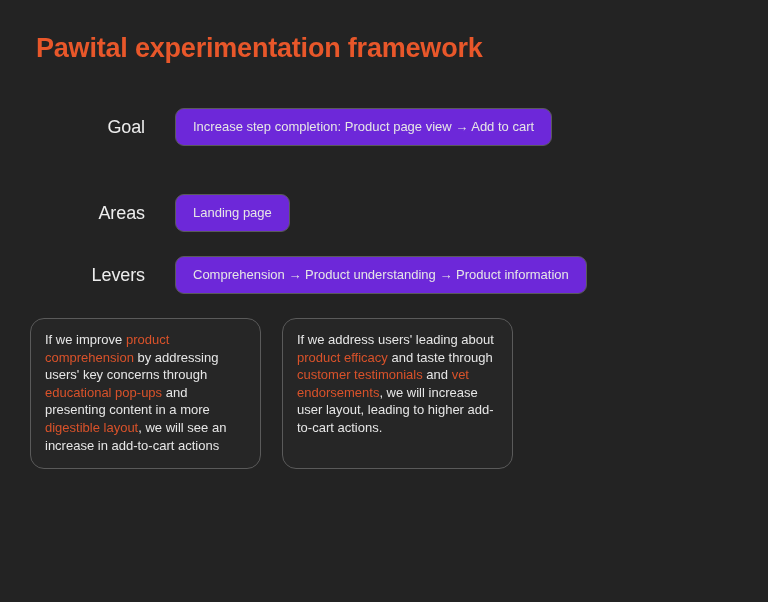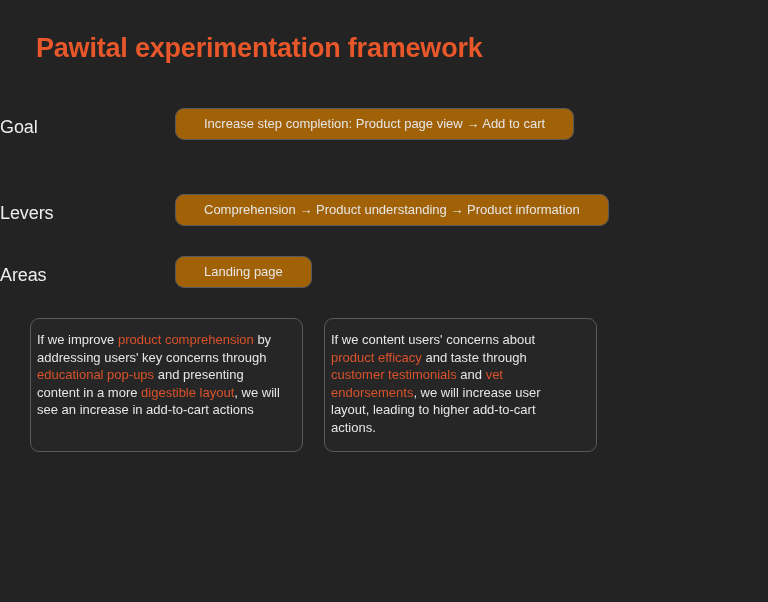--- a/index.html
+++ b/index.html
@@ -36,56 +36,57 @@
 
   .row {
     display: flex;
     align-items: flex-start;
     margin-bottom: 24px;
   }
 
   .row-label {
     width: 145px;
     flex: 0 0 145px;
+    text-align: right;
     color: #EDEDED;
     font-size: 18px;
     line-height: 38px;
     letter-spacing: -0.1px;
     white-space: nowrap;
   }
 
   .row-fields {
     display: flex;
     margin-left: 30px;
     gap: 21px;
   }
 
   .pill {
     border: 1px solid #5A5A5A;
     border-radius: 9px;
-    background: #a16207;
+    background: #6d28d9;
     color: #E6E6E6;
     font-size: 13px;
     line-height: 16px;
-    padding: 10px 28px;
-    height: 32px;
+    padding: 10px 17px;
+    height: 38px;
     white-space: nowrap;
     display: flex;
     align-items: center;
   }
 
   .card {
     border: 1px solid #5A5A5A;
-    border-radius: 9px;
+    border-radius: 14px;
     background: #262626;
     color: #E6E6E6;
     font-size: 13px;
     line-height: 17.6px;
-    padding: 12px 14px 14px 6px;
-    width: 273px;
+    padding: 12px 14px 14px 14px;
+    width: 231px;
     min-height: 125px;
   }
 
   .card .hl { color: #D9522A; }
 
   .row-experiments .row-label { line-height: 30px; }
 </style>
 </head>
 <body>
 
@@ -98,32 +99,32 @@
     <div class="row-fields">
       <div class="pill">Increase step completion: Product page view → Add to cart</div>
     </div>
   </div>
 
 
   <div class="row">
   </div>
 
   <div class="row">
+    <div class="row-label">Areas</div>
+    <div class="row-fields">
+      <div class="pill">Landing page</div>
+    </div>
+  </div>
+
+  <div class="row">
     <div class="row-label">Levers</div>
     <div class="row-fields">
       <div class="pill">Comprehension → Product understanding → Product information</div>
     </div>
   </div>
 
-  <div class="row">
-    <div class="row-label">Areas</div>
-    <div class="row-fields">
-      <div class="pill">Landing page</div>
-    </div>
-  </div>
-
   <div class="row row-experiments">
     <div class="row-fields">
       <div class="card"><span>If we improve </span><span class="hl">product comprehension</span><span> by addressing users' key concerns through </span><span class="hl">educational pop-ups</span><span> and presenting content in a more </span><span class="hl">digestible layout</span><span>, we will see an increase in add-to-cart actions</span></div>
-      <div class="card"><span>If we content users' concerns about </span><span class="hl">product efficacy</span><span> and taste through </span><span class="hl">customer testimonials</span><span> and </span><span class="hl">vet endorsements</span><span>, we will increase user layout, leading to higher add-to-cart actions.</span></div>
+      <div class="card"><span>If we address users' leading about </span><span class="hl">product efficacy</span><span> and taste through </span><span class="hl">customer testimonials</span><span> and </span><span class="hl">vet endorsements</span><span>, we will increase user layout, leading to higher add-to-cart actions.</span></div>
     </div>
   </div>
 </div>
 
 </body></html>

